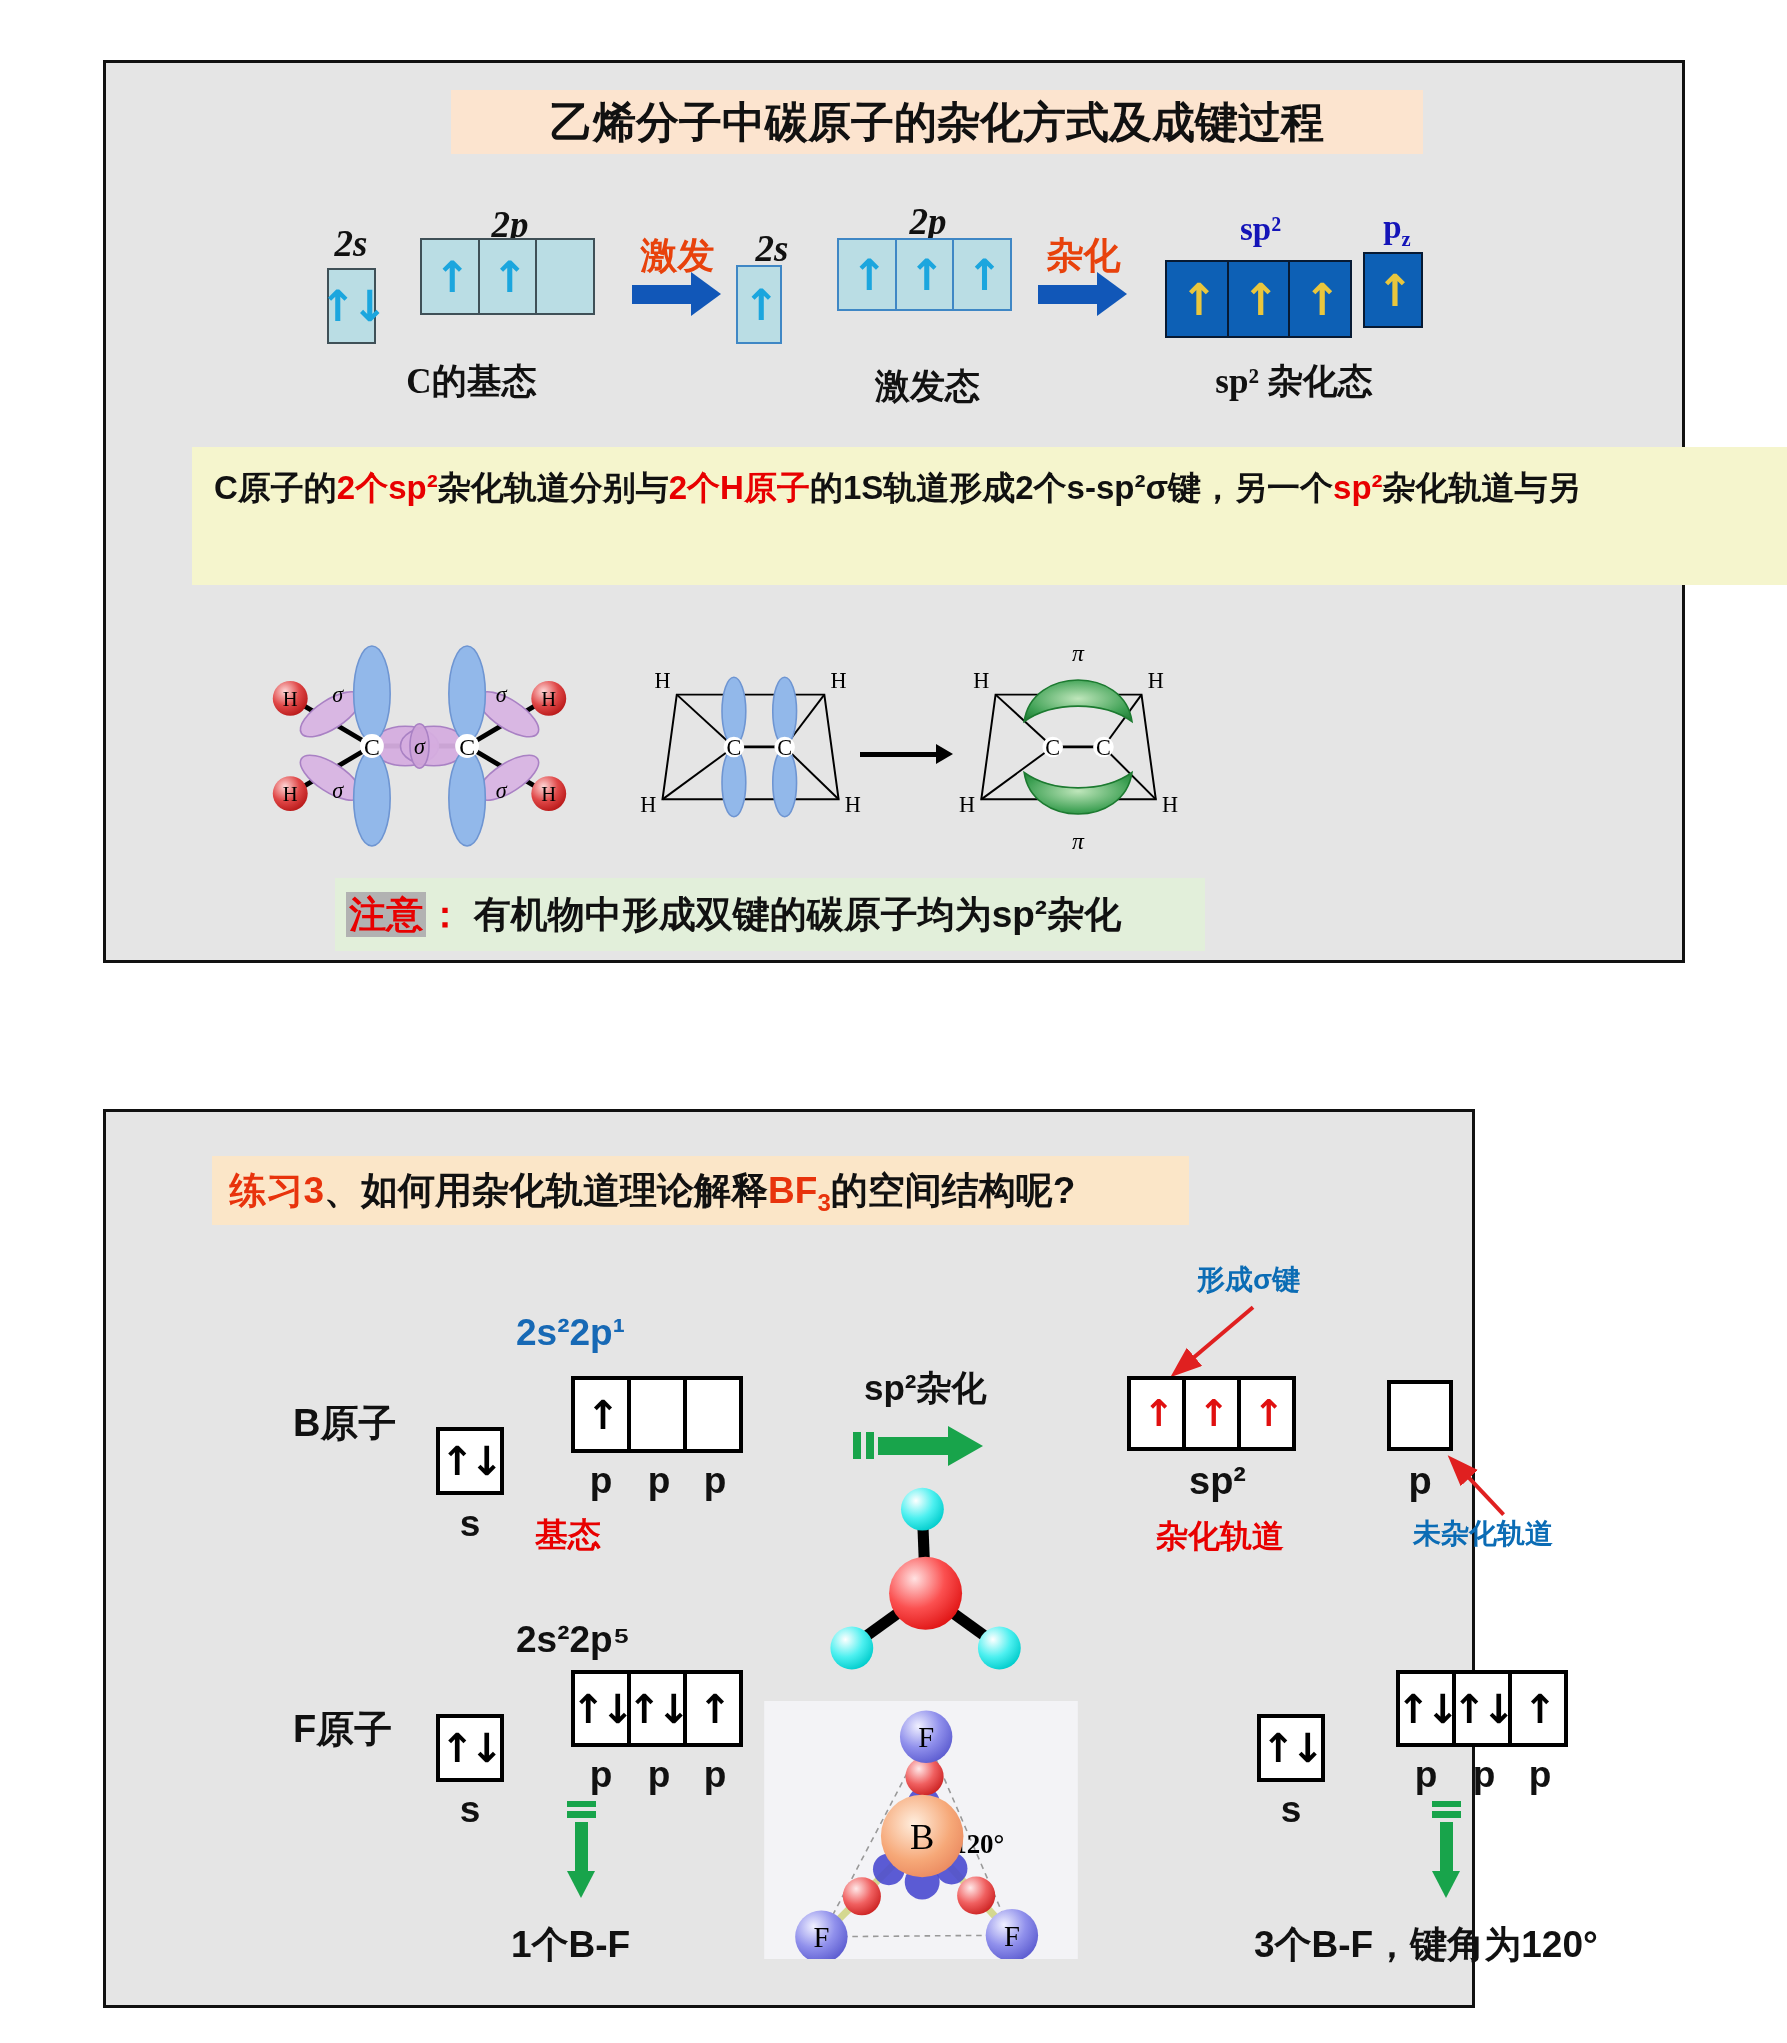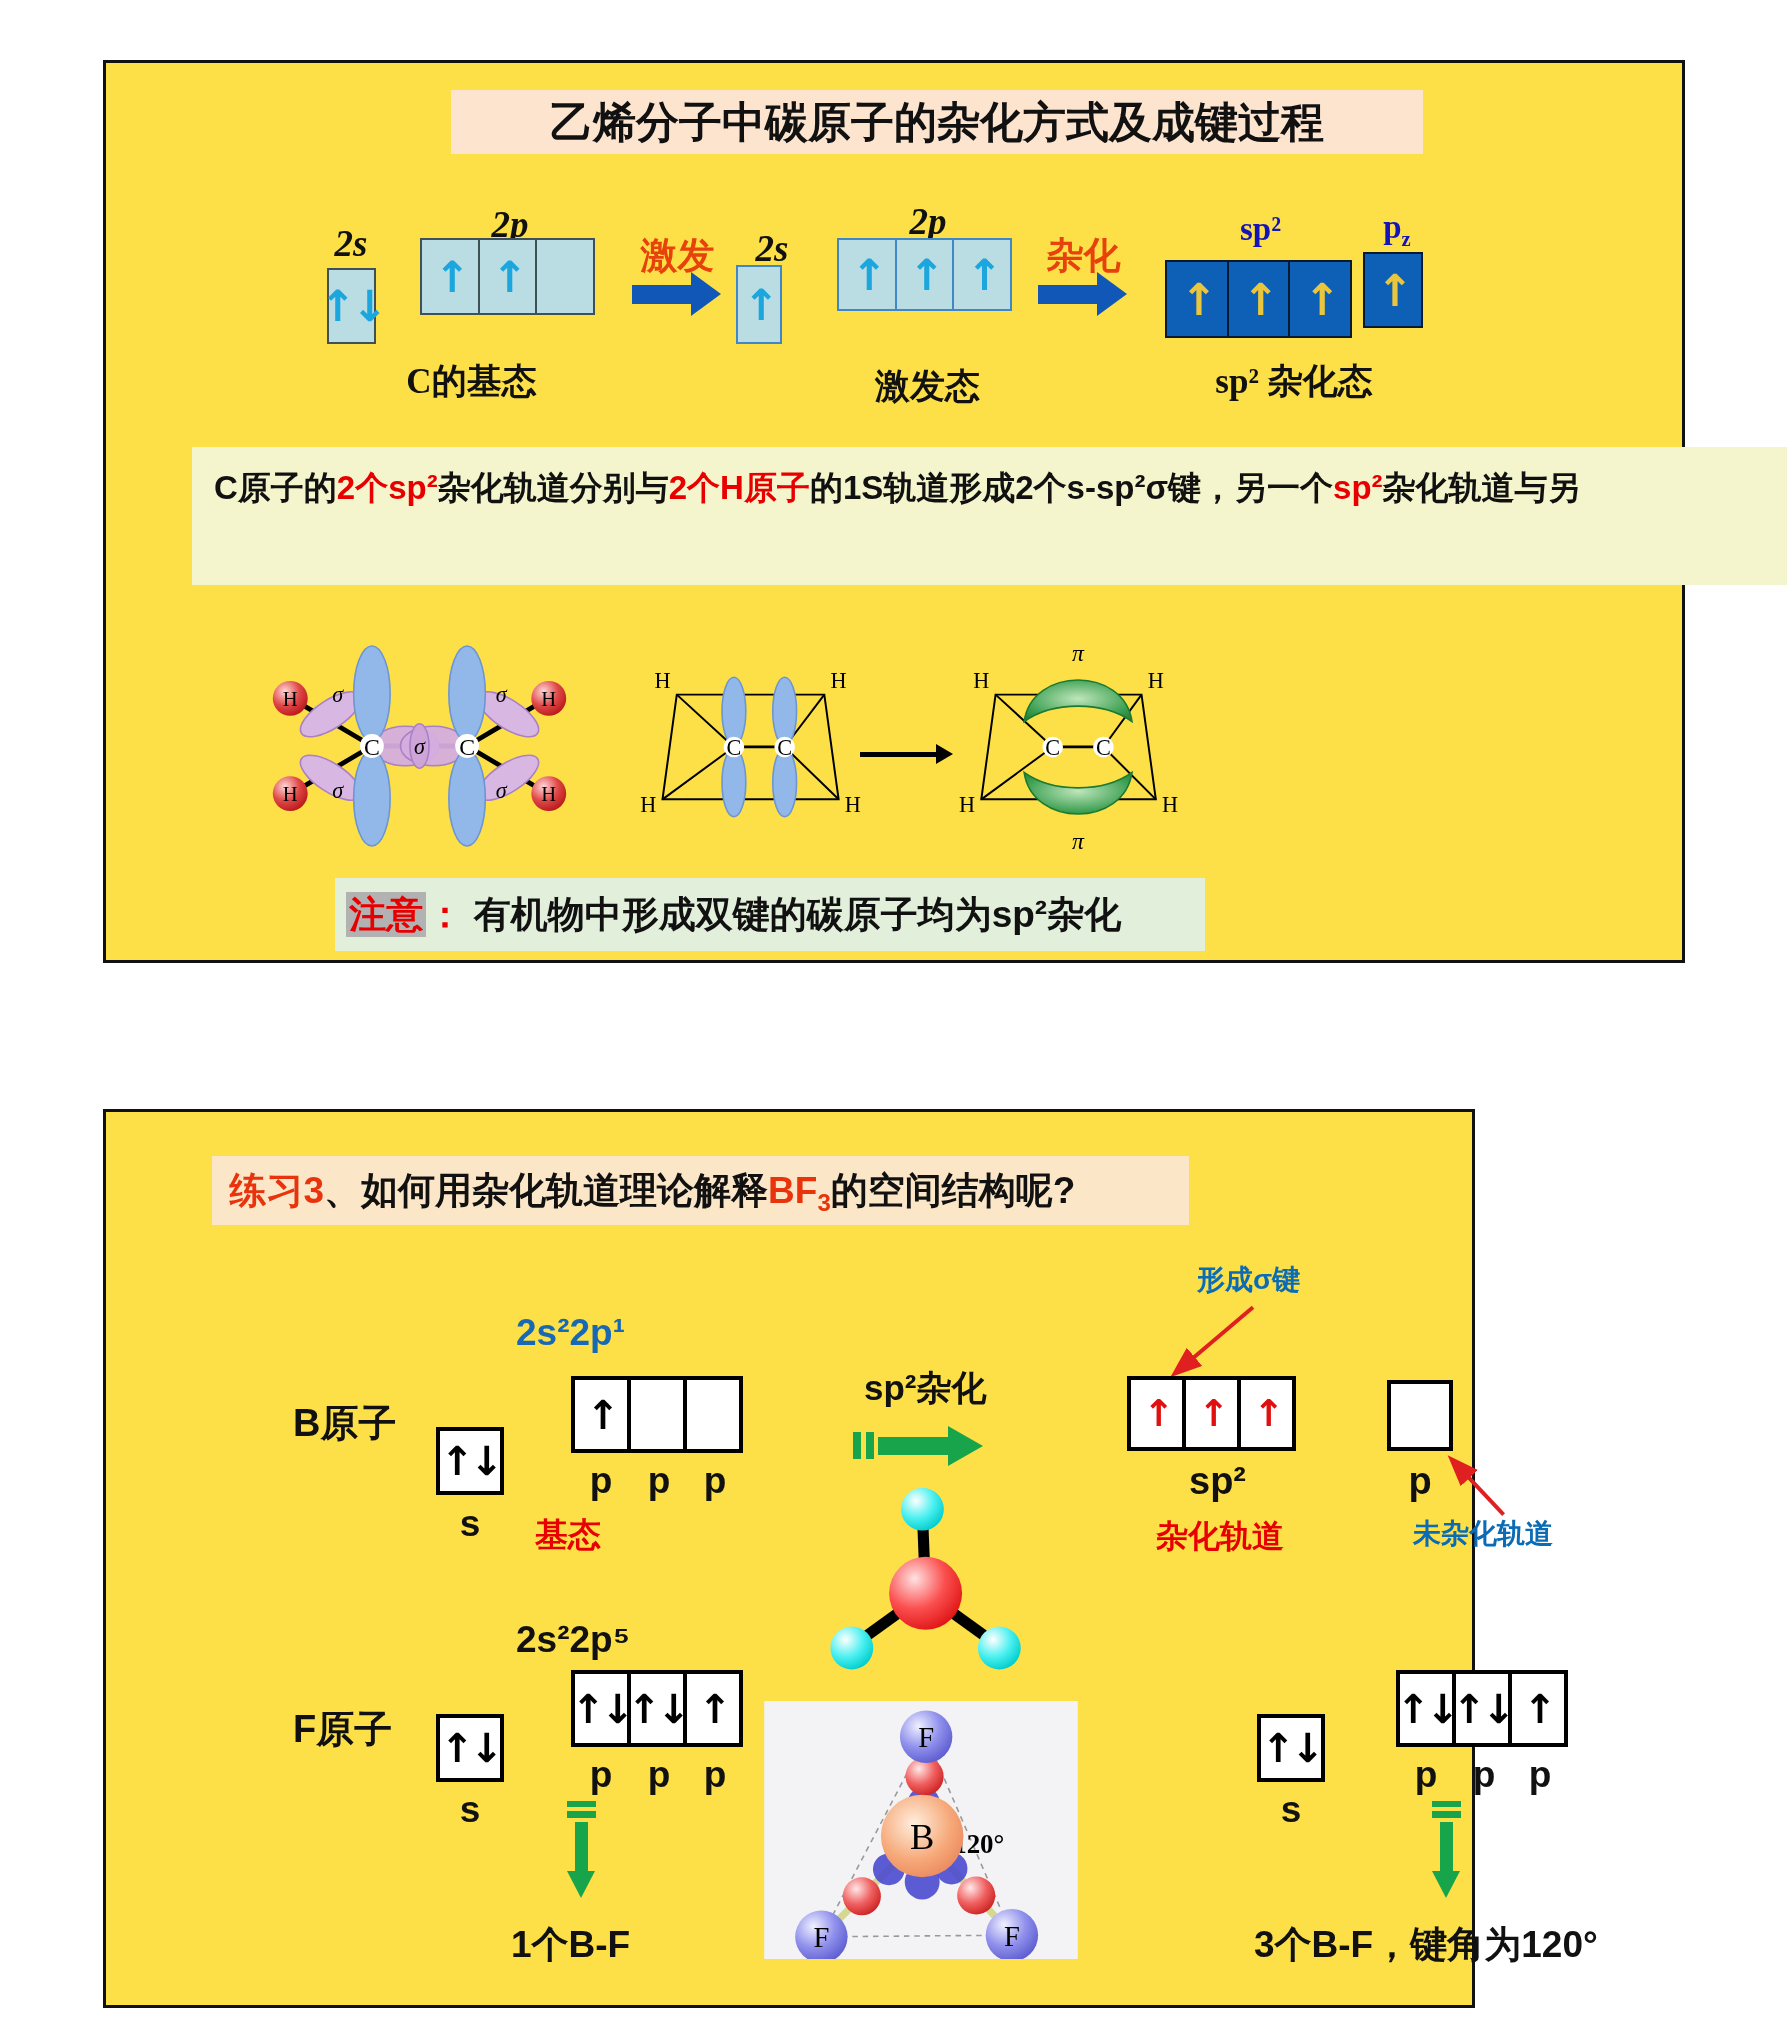--- a/index.html
+++ b/index.html
@@ -1,19 +1,19 @@
 <!DOCTYPE html>
 <html style="font-size:12.7px"><head>
 <meta charset="utf-8">
 <style>
   html,body{margin:0;padding:0;background:#fff;}
   #page{position:relative;width:1787px;height:2043px;background:#fff;
         font-family:"Liberation Sans",sans-serif;color:#111;overflow:hidden;}
   .abs{position:absolute;}
-  .panel{position:absolute;border:3.2px solid #111;background:#fde047;box-sizing:border-box;padding-left:38px;}
+  .panel{position:absolute;border:3.2px solid #111;background:#e5e5e5;box-sizing:border-box;padding-left:38px;}
 
   
   .title-box{background:#fce4cf;font-size:43px;font-weight:bold;text-align:center;line-height:64px;color:#111;}
   .title-box2{background:#fbe6c8;font-size:37px;font-weight:bold;line-height:69px;padding-left:17.5px;box-sizing:border-box;white-space:nowrap;}
   .tk{color:#111;} .tr{color:#e8330c;}
   .title-box2 sub{font-size:24px;}
 
   
   .box{display:flex;align-items:center;justify-content:center;box-sizing:border-box;
        font-family:"DejaVu Sans",sans-serif;font-weight:bold;letter-spacing:-4px;}

